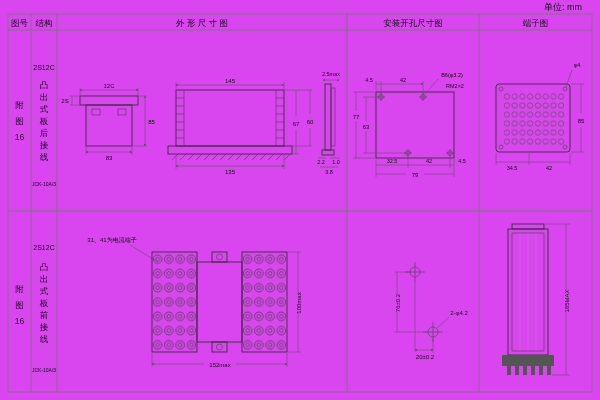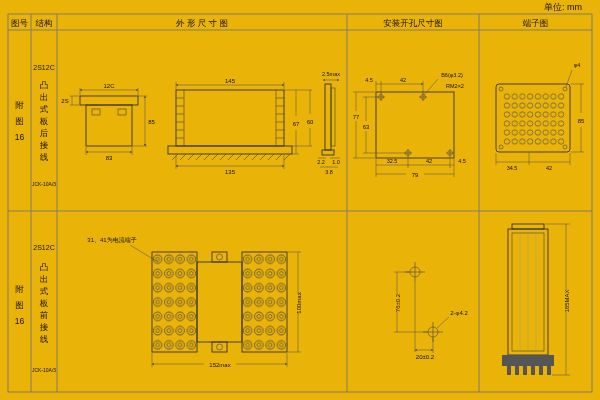--- a/index.html
+++ b/index.html
@@ -1,16 +1,16 @@
 <!DOCTYPE html>
 <html><head>
 <meta charset="utf-8">
 <style>
   html,body{margin:0;padding:0;background:#fff;}
-  #sheet{width:600px;height:400px;position:relative;background:#eab308;overflow:hidden;}
+  #sheet{width:600px;height:400px;position:relative;background:#d946ef;overflow:hidden;}
   svg{position:absolute;left:0;top:0;}
   .tx{font-family:"Liberation Sans","DejaVu Sans",sans-serif;fill:#111;}
   .ln{stroke:#333;fill:none;stroke-width:.9;}
   .thin{stroke:#444;fill:none;stroke-width:.6;}
   .dl{stroke:#555;fill:none;stroke-width:.55;}
   .grid{stroke:#777;fill:none;stroke-width:.9;}
 </style>
 </head>
 <body>
 

